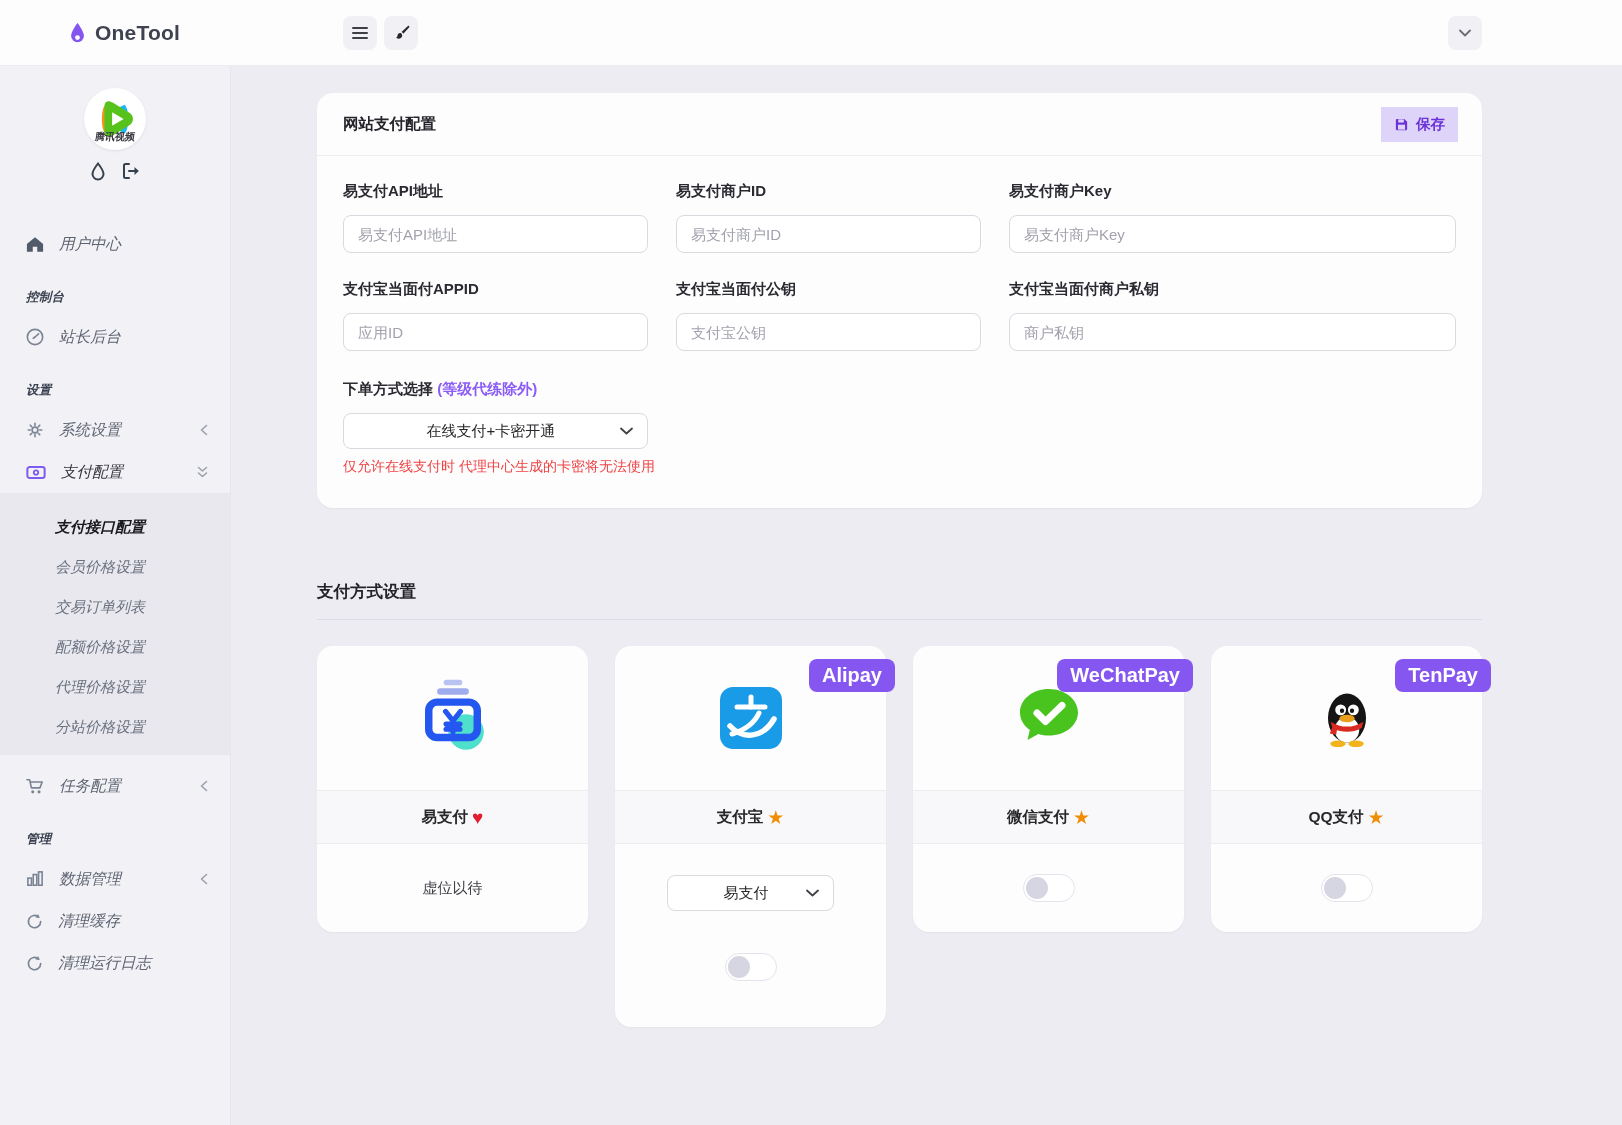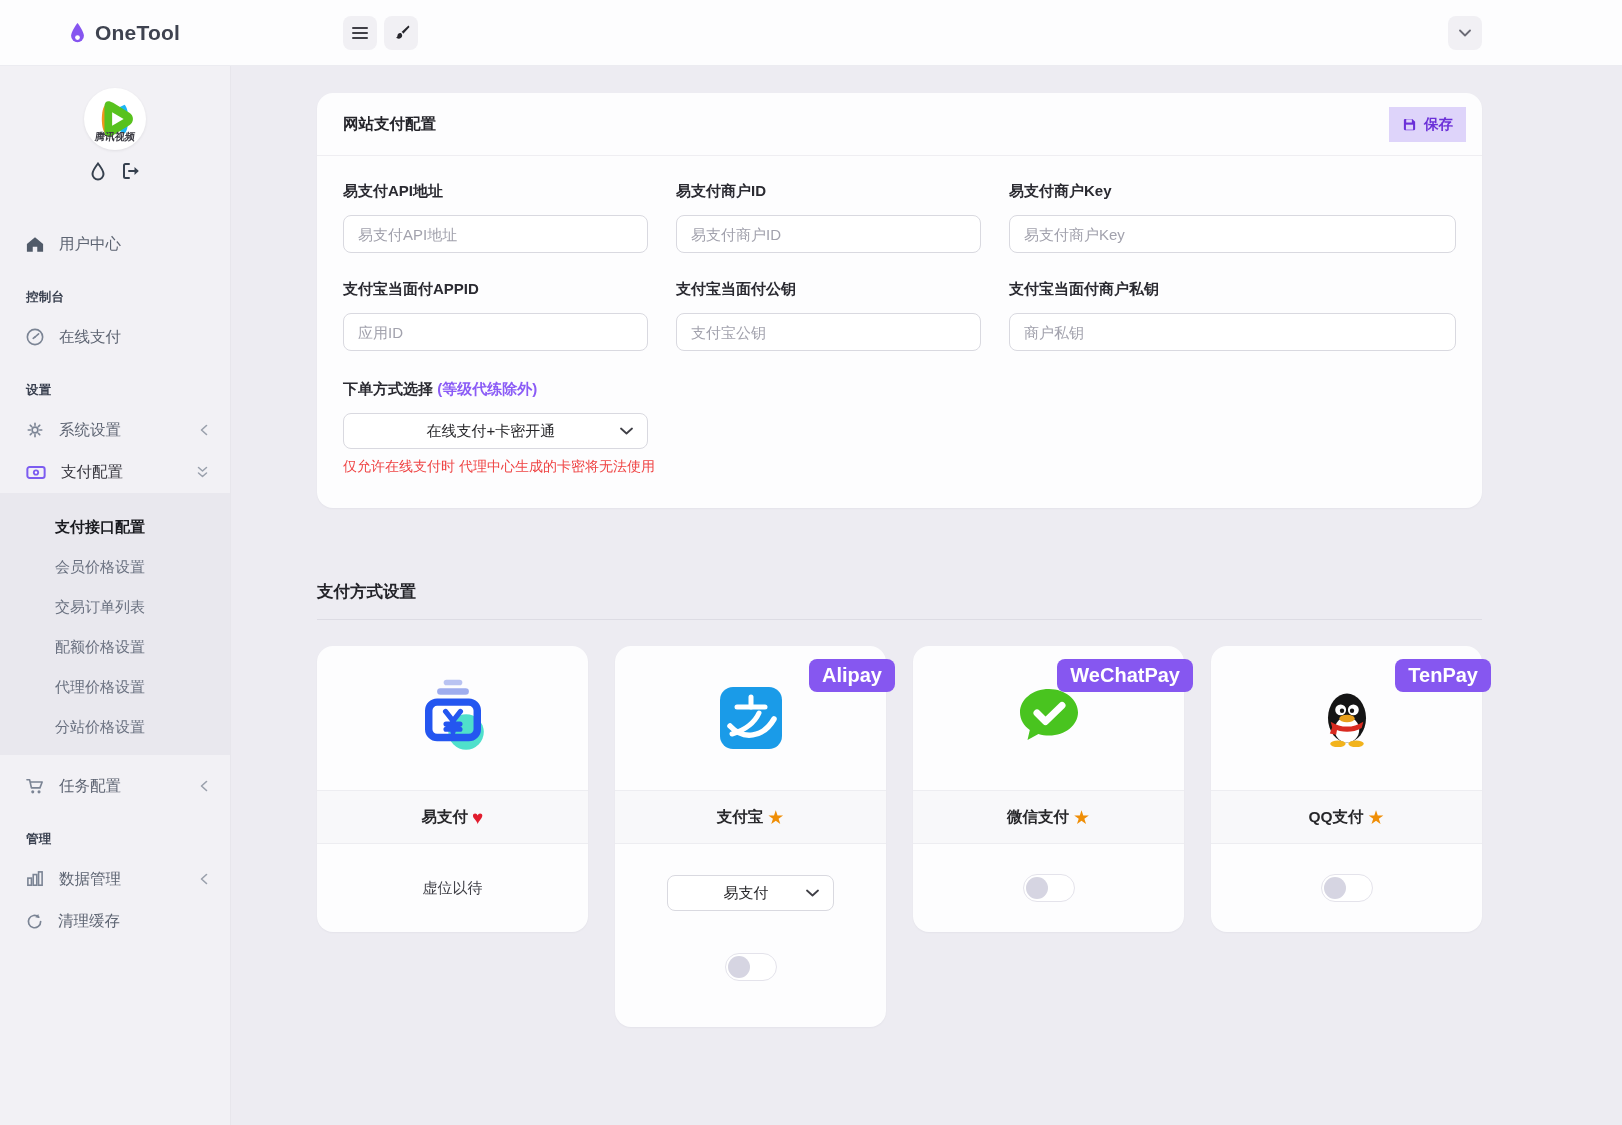--- a/index.html
+++ b/index.html
@@ -34,21 +34,21 @@
     margin: 0 auto; position: relative; box-shadow: 0 1px 3px rgba(0,0,0,.08);
     display:flex; align-items:center; justify-content:center;
   }
   .avatar-caption {
     position: absolute; bottom: 6px; left: 0; right: 0;
     font-size: 10px; color: #3c3c44; font-weight: 700; transform: skewX(-8deg);
     white-space: nowrap;
   }
   .profile-actions { display: flex; justify-content: center; gap: 16px; margin-top: 12px; }
   .profile-actions .ic { cursor: pointer; display: inline-flex; }
-  .menu { padding-top: 18px; }
+  .menu { padding-top: 18px; font-style: italic; }
   .menu-item {
     height: 42px; display: flex; align-items: center; gap: 15px;
     padding: 0 22px 0 26px; color: #5d6472; font-size: 15.5px; cursor: pointer;
   }
   .menu-item .chev { margin-left: auto; display: inline-flex; color: #9aa0ac; }
   .menu-caption {
     font-size: 12.5px; font-weight: 700; color: #3a4150;
     padding: 24px 0 10px 26px; letter-spacing: .3px;
   }
   .submenu { background: #e9e8ee; padding: 10px 0 12px; }
@@ -61,21 +61,21 @@
   
   .main {
     position: absolute; top: 66px; left: 231px; right: 0; bottom: 0;
     background: #edecf2; padding: 27px 140px 0 86px; overflow: hidden;
   }
   .panel {
     background: #fdfdfe; border-radius: 16px; box-shadow: 0 1px 2px rgba(20,20,40,.04);
   }
   .panel-head {
     display: flex; align-items: center; justify-content: space-between;
-    padding: 14px 16px 13px 26px; border-bottom: 1px solid #efeef2;
+    padding: 14px 24px 13px 26px; border-bottom: 1px solid #efeef2;
   }
   .panel-title { font-size: 15.5px; font-weight: 700; color: #232329; }
   .save-btn {
     display: inline-flex; align-items: center; gap: 7px;
     background: #ded4fa; color: #6b30d8; border: none; border-radius: 0;
     font-size: 14.5px; font-weight: 600; padding: 8px 13px; cursor: pointer;
     font-family: inherit;
   }
   .panel-body { padding: 26px 26px 32px; }
   .form-grid {
@@ -219,21 +219,21 @@
     <div class="menu-caption">控制台</div>
 
     <div class="menu-item">
       <span class="ic">
         <svg width="18" height="18" viewBox="0 0 20 20">
             <circle cx="10" cy="10" r="8.5" fill="none" stroke="#7b8494" stroke-width="1.8"></circle>
             <line x1="10" y1="10" x2="14" y2="6.5" stroke="#7b8494" stroke-width="1.8" stroke-linecap="round"></line>
             <line x1="10" y1="10" x2="8" y2="11.5" stroke="#7b8494" stroke-width="1.8" stroke-linecap="round"></line>
           </svg>
       </span>
-      <span>在线支付</span>
+      <span>站长后台</span>
     </div>
 
     <div class="menu-caption">设置</div>
 
     <div class="menu-item">
       <span class="ic">
         <svg width="18" height="18" viewBox="0 0 20 20">
             <g stroke="#7b8494" stroke-width="1.8" fill="none" stroke-linecap="round">
               <circle cx="10" cy="10" r="3.2"></circle>
               <path d="M10 2.5v2.3 M10 15.2v2.3 M2.5 10h2.3 M15.2 10h2.3 M4.7 4.7l1.6 1.6 M13.7 13.7l1.6 1.6 M15.3 4.7l-1.6 1.6 M6.3 13.7l-1.6 1.6"></path>
@@ -315,20 +315,29 @@
     <div class="menu-item">
       <span class="ic">
         <svg width="17" height="17" viewBox="0 0 18 18">
             <path d="M15.5 9 a6.5 6.5 0 1 1 -2-4.6" fill="none" stroke="#7b8494" stroke-width="1.8" stroke-linecap="round"></path>
             <path d="M13 1 L14 5.2 L9.8 4.4 Z" fill="#7b8494"></path>
           </svg>
       </span>
       <span>清理缓存</span>
     </div>
 
+    <div class="menu-item">
+      <span class="ic">
+        <svg width="17" height="17" viewBox="0 0 18 18">
+            <path d="M15.5 9 a6.5 6.5 0 1 1 -2-4.6" fill="none" stroke="#7b8494" stroke-width="1.8" stroke-linecap="round"></path>
+            <path d="M13 1 L14 5.2 L9.8 4.4 Z" fill="#7b8494"></path>
+          </svg>
+      </span>
+      <span>清理运行日志</span>
+    </div>
   </div>
 </div>
 
 <div class="main">
 
   <div class="panel">
     <div class="panel-head">
       <div class="panel-title">网站支付配置</div>
       <button class="save-btn">
         <span class="ic">

